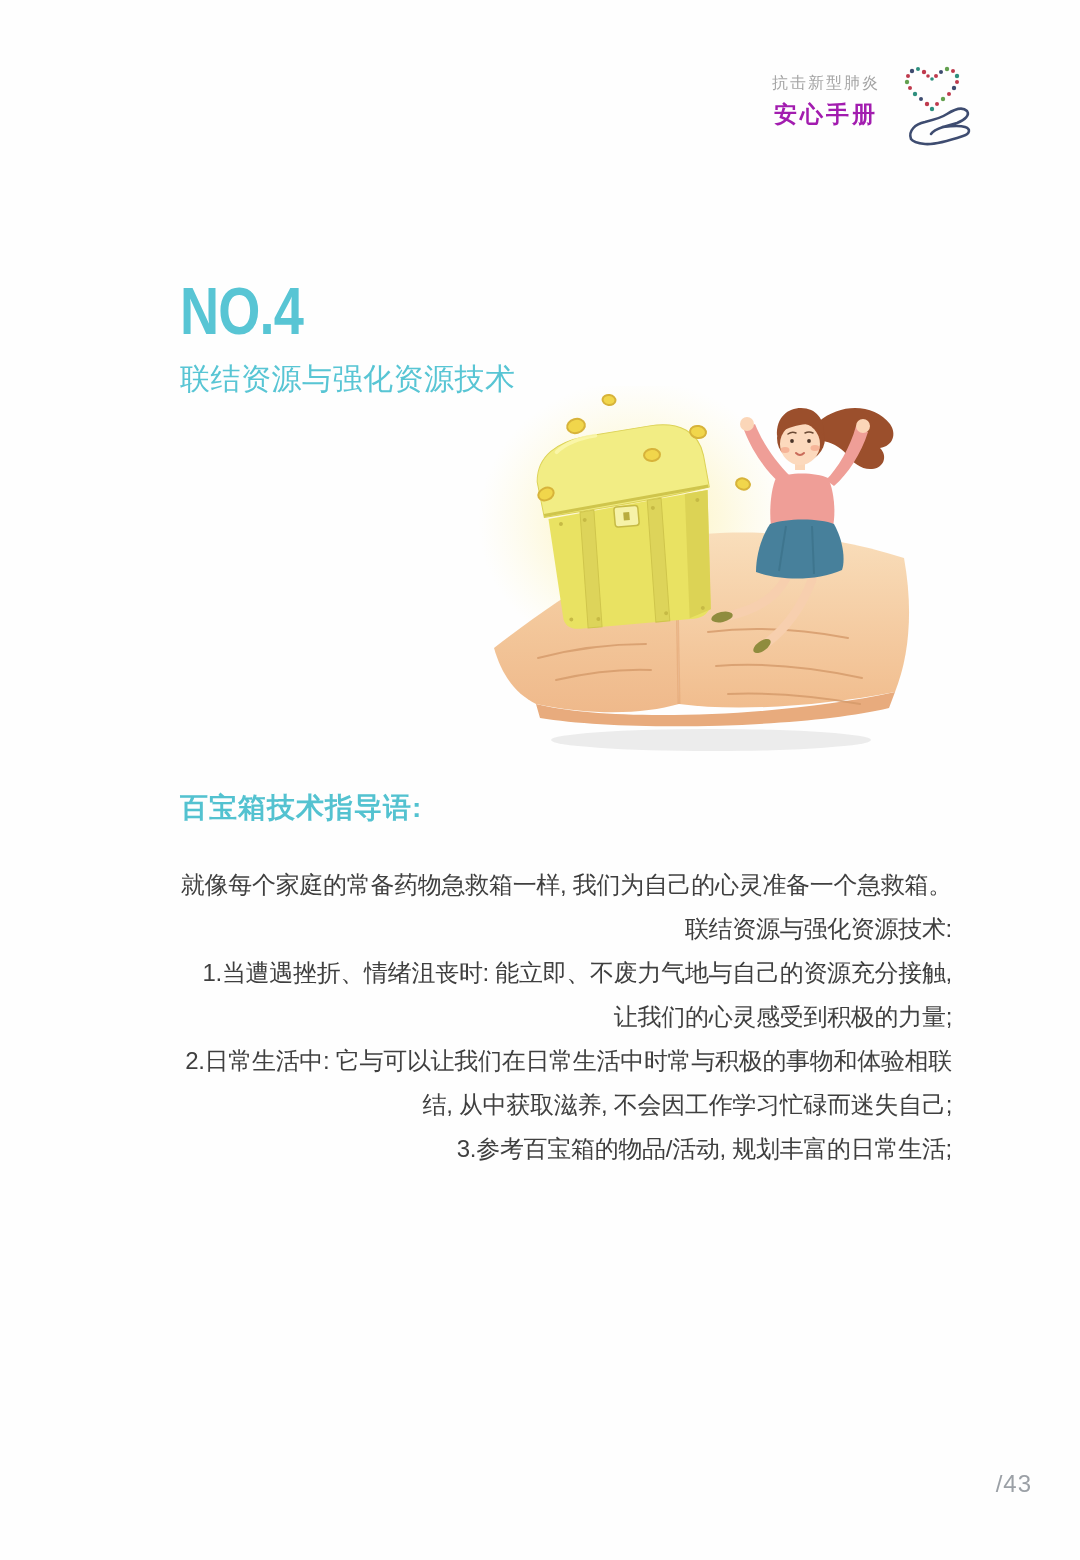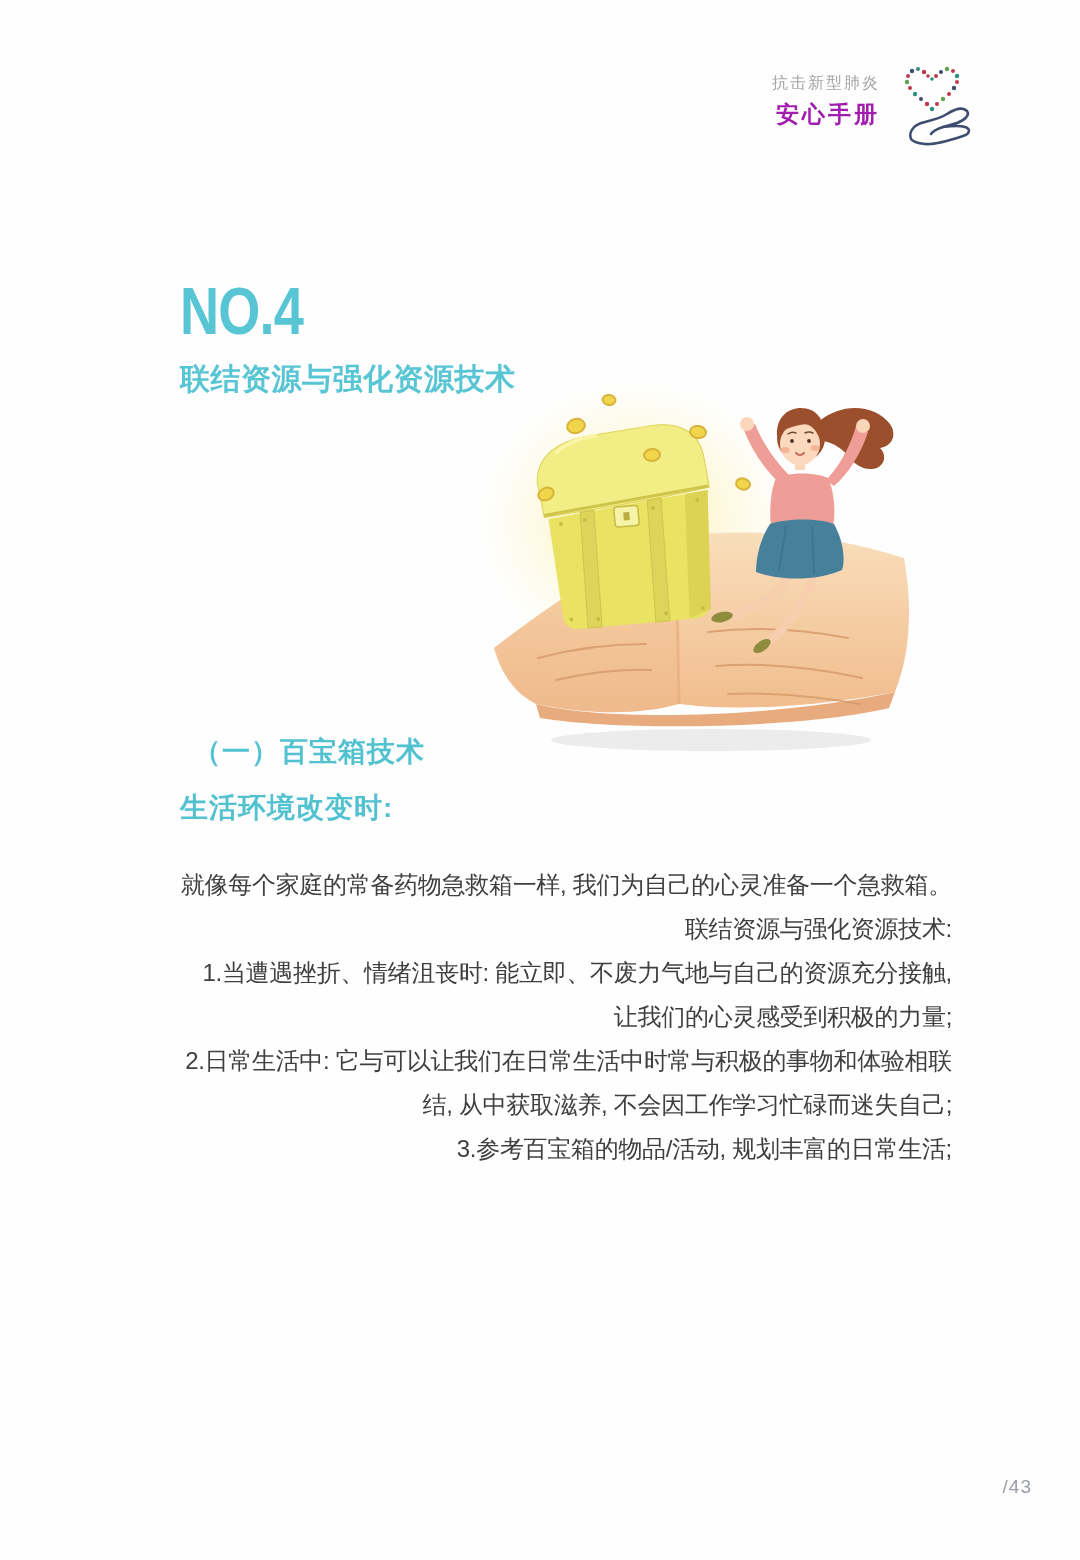--- a/index.html
+++ b/index.html
@@ -5,50 +5,50 @@
   html,body{margin:0;padding:0;}
   body{
     width:1080px;height:1560px;background:#ffffff;
     font-family:"Liberation Sans","DejaVu Sans",sans-serif;
     -webkit-font-smoothing:antialiased;
   }
   .page{position:relative;width:1080px;height:1560px;background:#fefefe;overflow:hidden;}
 
   
   .header{position:absolute;top:60px;right:100px;display:flex;align-items:flex-end;}
-  .header-text{text-align:right;padding-bottom:22px;margin-right:4px;}
+  .header-text{text-align:center;padding-bottom:22px;margin-right:4px;}
   .tagline{font-size:16px;color:#a5a5a5;letter-spacing:2px;}
   .booktitle{font-size:23px;color:#a21caf;font-weight:bold;letter-spacing:3px;margin-top:5px;}
   .logo svg{width:96px;height:92px;display:block;}
 
   
   .section-head{position:absolute;left:180px;top:280px;}
   .no{margin:0;font-size:66px;line-height:0.95;font-weight:800;color:#58c5d4;
       letter-spacing:-1px;transform:scaleX(.82);transform-origin:left center;}
-  .sec-title{margin:16px 0 0;font-size:30px;font-weight:bold;color:#58c5d4;letter-spacing:.5px;}
+  .sec-title{margin:16px 0 0;font-size:30px;font-weight:normal;color:#58c5d4;letter-spacing:.5px;}
 
   
   .illustration{position:absolute;left:476px;top:386px;width:448px;height:376px;}
   .illustration svg{width:100%;height:100%;display:block;}
 
   
   .sub-title{position:absolute;left:193px;top:733px;margin:0;font-size:28px;font-weight:bold;color:#53c2d0;letter-spacing:1px;}
   .lead-title{position:absolute;left:180px;top:789px;margin:0;font-size:28px;font-weight:bold;color:#53c2d0;letter-spacing:1px;}
 
   
   .body-text{position:absolute;left:180px;top:863px;width:772px;
              font-size:24px;line-height:44px;color:#3f3f3f;letter-spacing:-0.3px;text-align:right;}
   .body-text p{margin:0;}
   .usage{margin-top:33px;}
   .item2{margin-top:19px;}
   .item3{margin-top:31px;}
   .item4{margin-top:31px;}
 
   
-  .pagenum{position:absolute;right:48px;bottom:62px;font-size:19px;color:#9ba0a6;letter-spacing:1px;}
+  .pagenum{position:absolute;right:48px;bottom:62px;font-size:24px;color:#9ba0a6;letter-spacing:1px;}
 </style>
 </head>
 <body>
 
 <div class="page">
 
   <header class="header">
     <div class="header-text">
       <div class="tagline">抗击新型肺炎</div>
       <div class="booktitle">安心手册</div>
@@ -188,22 +188,21 @@
         <circle cx="316" cy="55" r="1.9" fill="#4a3428"></circle>
         <circle cx="333" cy="55" r="1.9" fill="#4a3428"></circle>
         <path d="M312,48 q4,-3 8,-1 M329,47 q4,-2 8,0" stroke="#6b4a35" stroke-width="1.5" fill="none" stroke-linecap="round"></path>
         <ellipse cx="309" cy="64" rx="4.5" ry="3" fill="#f5ad92" opacity="0.85"></ellipse>
         <ellipse cx="339" cy="62" rx="4.5" ry="3" fill="#f5ad92" opacity="0.85"></ellipse>
         <path d="M320,67 q4,4 8,0" stroke="#c96b5a" stroke-width="2" fill="none" stroke-linecap="round"></path>
       </g>
     </svg>
   </div>
 
-  <h3 class="sub-title">（一）百宝箱技术</h3>
-  <h3 class="lead-title">生活环境改变时:</h3>
+  <h3 class="lead-title">百宝箱技术指导语:</h3>
 
   <div class="body-text">
     <p class="intro">就像每个家庭的常备药物急救箱一样, 我们为自己的心灵准备一个急救箱。</p>
     <p class="usage">联结资源与强化资源技术:</p>
     <p class="item item1">1.当遭遇挫折、情绪沮丧时: 能立即、不废力气地与自己的资源充分接触, 让我们的心灵感受到积极的力量;</p>
     <p class="item item2">2.日常生活中: 它与可以让我们在日常生活中时常与积极的事物和体验相联结, 从中获取滋养, 不会因工作学习忙碌而迷失自己;</p>
     <p class="item item3">3.参考百宝箱的物品/活动, 规划丰富的日常生活;</p>
   </div>
 
   <footer class="pagenum">/43</footer>

